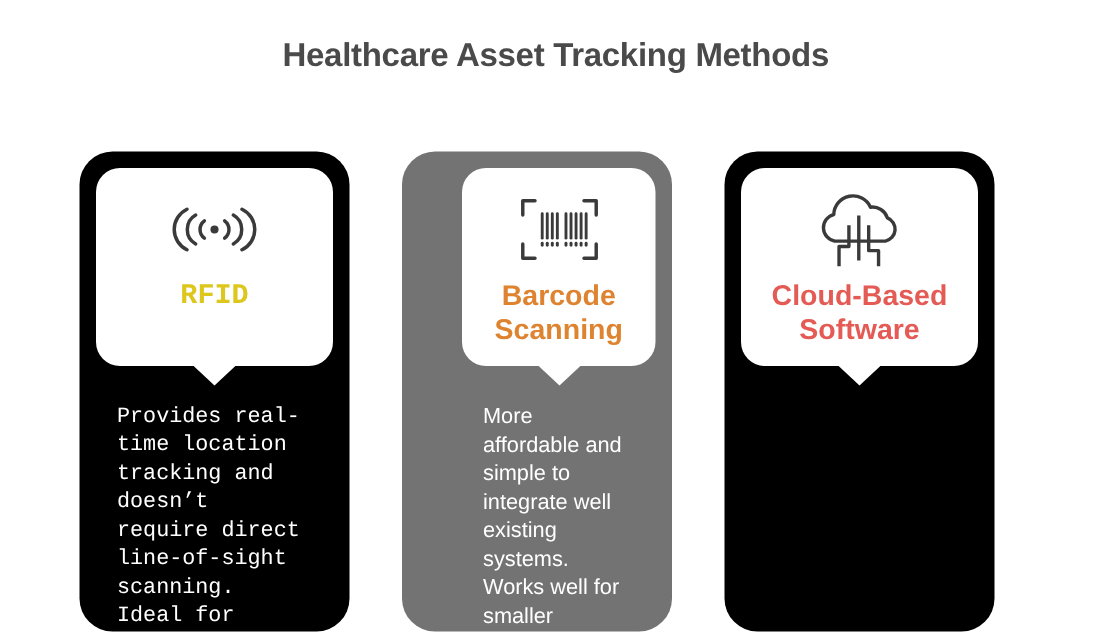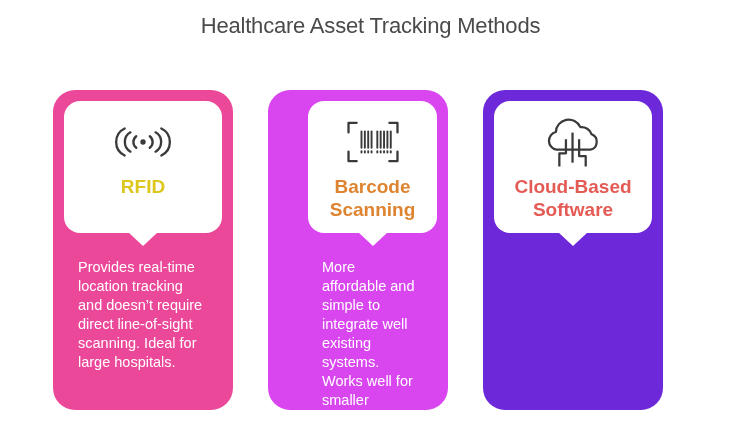--- a/index.html
+++ b/index.html
@@ -8,26 +8,26 @@
     background: #ffffff;
     font-family: "Liberation Sans", "DejaVu Sans", sans-serif;
     overflow: hidden;
   }
   .canvas {
     position: relative;
     width: 741px; height: 423px;
     background: #ffffff;
   }
   .page-title {
-    margin: 0;
+    margin: 11px;
     padding-top: 12px;
     text-align: center;
     font-size: 22px;
     line-height: 27px;
-    font-weight: 400;
+    font-weight: 700;
     letter-spacing: -0.2px;
   }
   .cards-row {
     position: absolute;
     left: 53px; top: 90px;
     display: flex;
     gap: 35px;
   }
   .card {
     width: 180px;
@@ -83,39 +83,39 @@
 </style>
 </head>
 <body>
 
 <div class="canvas">
 
   <h1 class="page-title" style="color: rgb(74, 74, 74);">Healthcare Asset Tracking Methods</h1>
 
   <div class="cards-row">
 
-    <div class="card" style="background-color: #ec4899;">
+    <div class="card" style="background-color: #000000; font-family: Liberation Mono, monospace;">
       <div class="bubble">
         <div class="icon-box">
           <svg width="66" height="54" viewBox="0 0 68 56" fill="none" stroke="#3a3a3a" stroke-width="2.4" stroke-linecap="round">
             <circle cx="34" cy="28" r="2.8" fill="#3a3a3a" stroke="none"></circle>
             <path d="M27 22 A 7.5 7.5 0 0 0 27 34"></path>
             <path d="M21 18 A 11.5 11.5 0 0 0 21 38"></path>
             <path d="M15 14 A 15.5 15.5 0 0 0 15 42"></path>
             <path d="M41 22 A 7.5 7.5 0 0 1 41 34"></path>
             <path d="M47 18 A 11.5 11.5 0 0 1 47 38"></path>
             <path d="M53 14 A 15.5 15.5 0 0 1 53 42"></path>
           </svg>
         </div>
         <h2 class="card-title" style="color: rgb(221, 199, 29);">RFID</h2>
       </div>
       <p class="card-desc">Provides real-time location tracking and doesn’t require direct line-of-sight scanning. Ideal for large hospitals.</p>
     </div>
 
-    <div class="card" style="background-color: #d946ef; padding-left: 40px;">
+    <div class="card" style="background-color: #737373; padding-left: 40px;">
       <div class="bubble">
         <div class="icon-box">
           <svg width="62" height="48" viewBox="0 0 64 50" fill="none" stroke="#3a3a3a" stroke-width="2.4" stroke-linejoin="round" stroke-linecap="round">
             <path d="M15 5 H6.5 V15"></path>
             <path d="M49 5 H57.5 V15"></path>
             <path d="M15 45 H6.5 V35"></path>
             <path d="M49 45 H57.5 V35"></path>
             <g stroke-width="2">
               <path d="M20 14 V31"></path>
                 <path d="M23.5 14 V31"></path>
@@ -136,21 +136,21 @@
                 <path d="M47 34.5 V36"></path>
                 <path d="M50.5 34.5 V36"></path>
             </g>
           </svg>
         </div>
         <h2 class="card-title" style="color: rgb(222, 132, 48);">Barcode Scanning</h2>
       </div>
       <p class="card-desc">More affordable and simple to integrate well existing systems. Works well for smaller facilities.</p>
     </div>
 
-    <div class="card" style="background-color: #6d28d9;">
+    <div class="card" style="background-color: #000000;">
       <div class="bubble">
         <div class="icon-box">
           <svg width="64" height="56" viewBox="0 0 68 58" fill="none" stroke="#3a3a3a" stroke-width="2.4" stroke-linejoin="round">
             <path d="M16.5 37.2 A 9.6 9.6 0 0 1 15.8 18.4 A 13.6 13.6 0 0 1 41.8 13.2 A 11.2 11.2 0 0 1 53.8 20.8 A 8.6 8.6 0 0 1 52.4 37.2 Z"></path>
             <path d="M33.5 19 V51"></path>
             <path d="M26.5 26 V41 H19.5 V55"></path>
             <path d="M40.5 26 V44 H47.5 V55"></path>
           </svg>
         </div>
         <h2 class="card-title" style="color: rgb(228, 91, 85);">Cloud-Based Software</h2>

